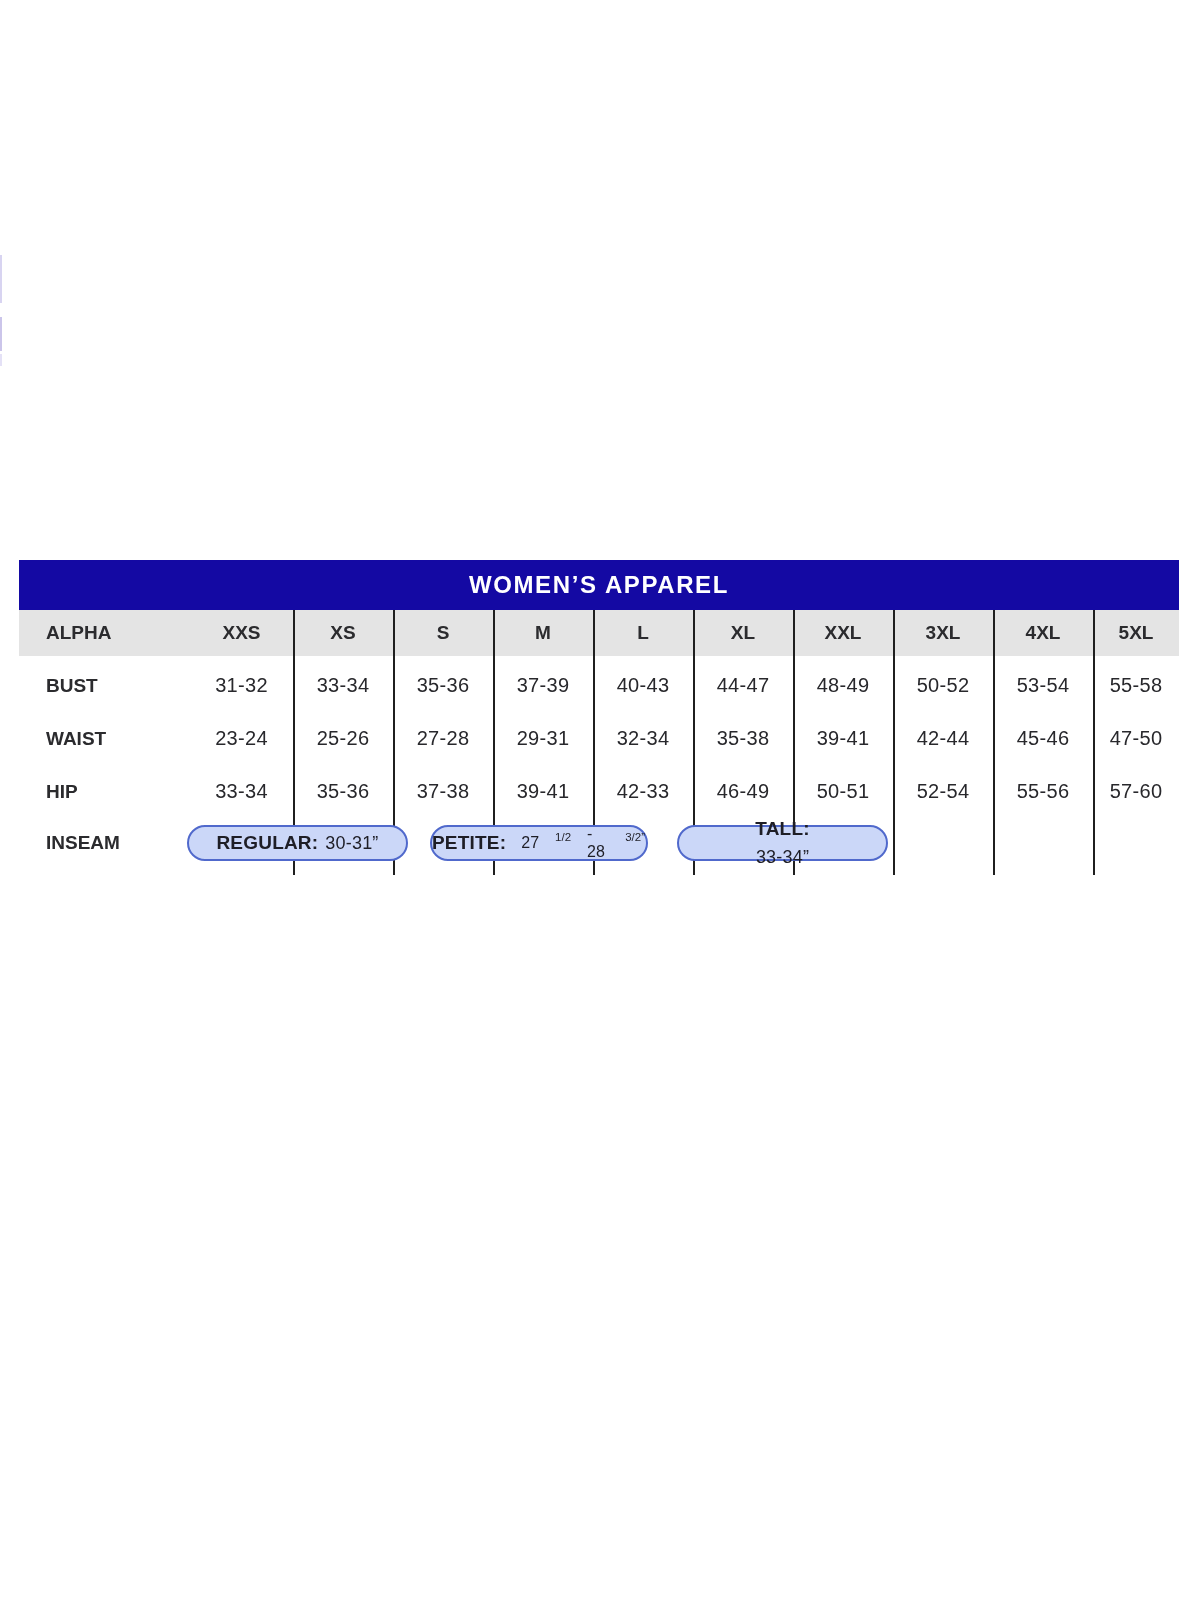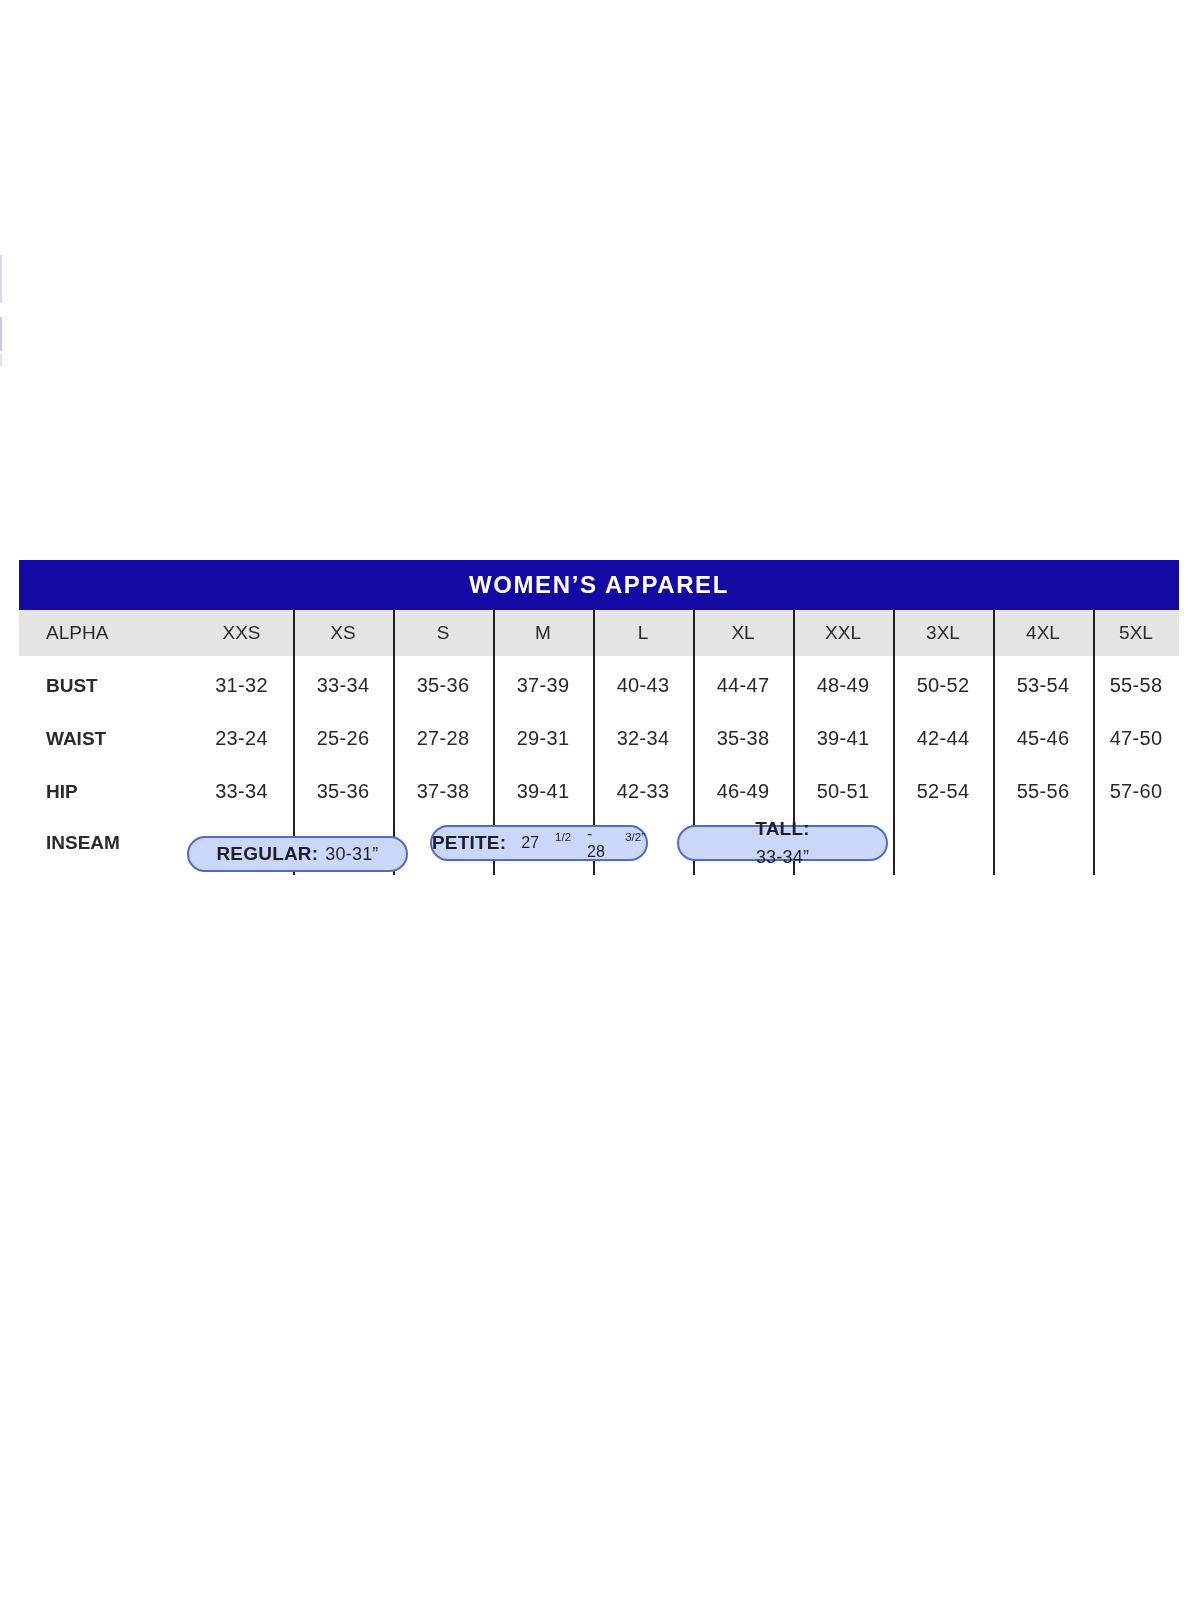--- a/index.html
+++ b/index.html
@@ -20,21 +20,21 @@
     display:flex;align-items:center;justify-content:center;
     font-weight:700;font-size:24px;letter-spacing:1.6px;
   }
 
   .grid-row{
     display:grid;
     grid-template-columns:171px 103px repeat(8,100px) 86px;
     align-items:center;
   }
   .header-row{height:46px;background:#e4e4e4;}
-  .header-row .cell{font-weight:400;font-size:19px;color:#2b2b2e;text-align:center;}
+  .header-row .cell{font-weight:700;font-size:19px;color:#2b2b2e;text-align:center;}
   .header-row .label-cell{text-align:left;}
 
   .label-cell{padding-left:27px;font-weight:700;font-size:19px;color:#2b2b2e;text-align:left;}
   .data-row{height:53px;background:#ffffff;}
   .data-row .cell{font-size:20px;color:#28282c;text-align:center;letter-spacing:0.3px;}
 
   .spacer{height:3px;}
 
   .table-body{position:relative;}
   .divider{
@@ -46,21 +46,21 @@
   .pill{
     position:absolute;top:1px;height:36px;box-sizing:border-box;
     background:#cbd7f8;border:2.5px solid #5069cc;border-radius:19px;
     display:flex;align-items:center;justify-content:center;gap:7px;
     color:#1e1e26;
   }
   .pill .pill-label{font-weight:700;font-size:19px;letter-spacing:0.2px;}
   .pill .pill-value{font-weight:400;font-size:18px;letter-spacing:0.2px;}
   .pill.petite .pill-num{font-weight:500;font-size:16px;}
   .pill .frac{font-weight:500;font-size:11.5px;position:relative;top:-6px;margin:0 1px;letter-spacing:0;}
-  .pill.regular{left:168px;width:221px;margin-top:11px;}
+  .pill.regular{left:168px;width:221px;}
   .pill.petite{left:411px;width:218px;gap:15px;}
   .pill.tall{left:658px;width:211px;flex-direction:column;}
 </style>
 </head>
 <body>
 
 <div class="page">
 
   <div class="edge-strip s1"></div>
   <div class="edge-strip s2"></div>

